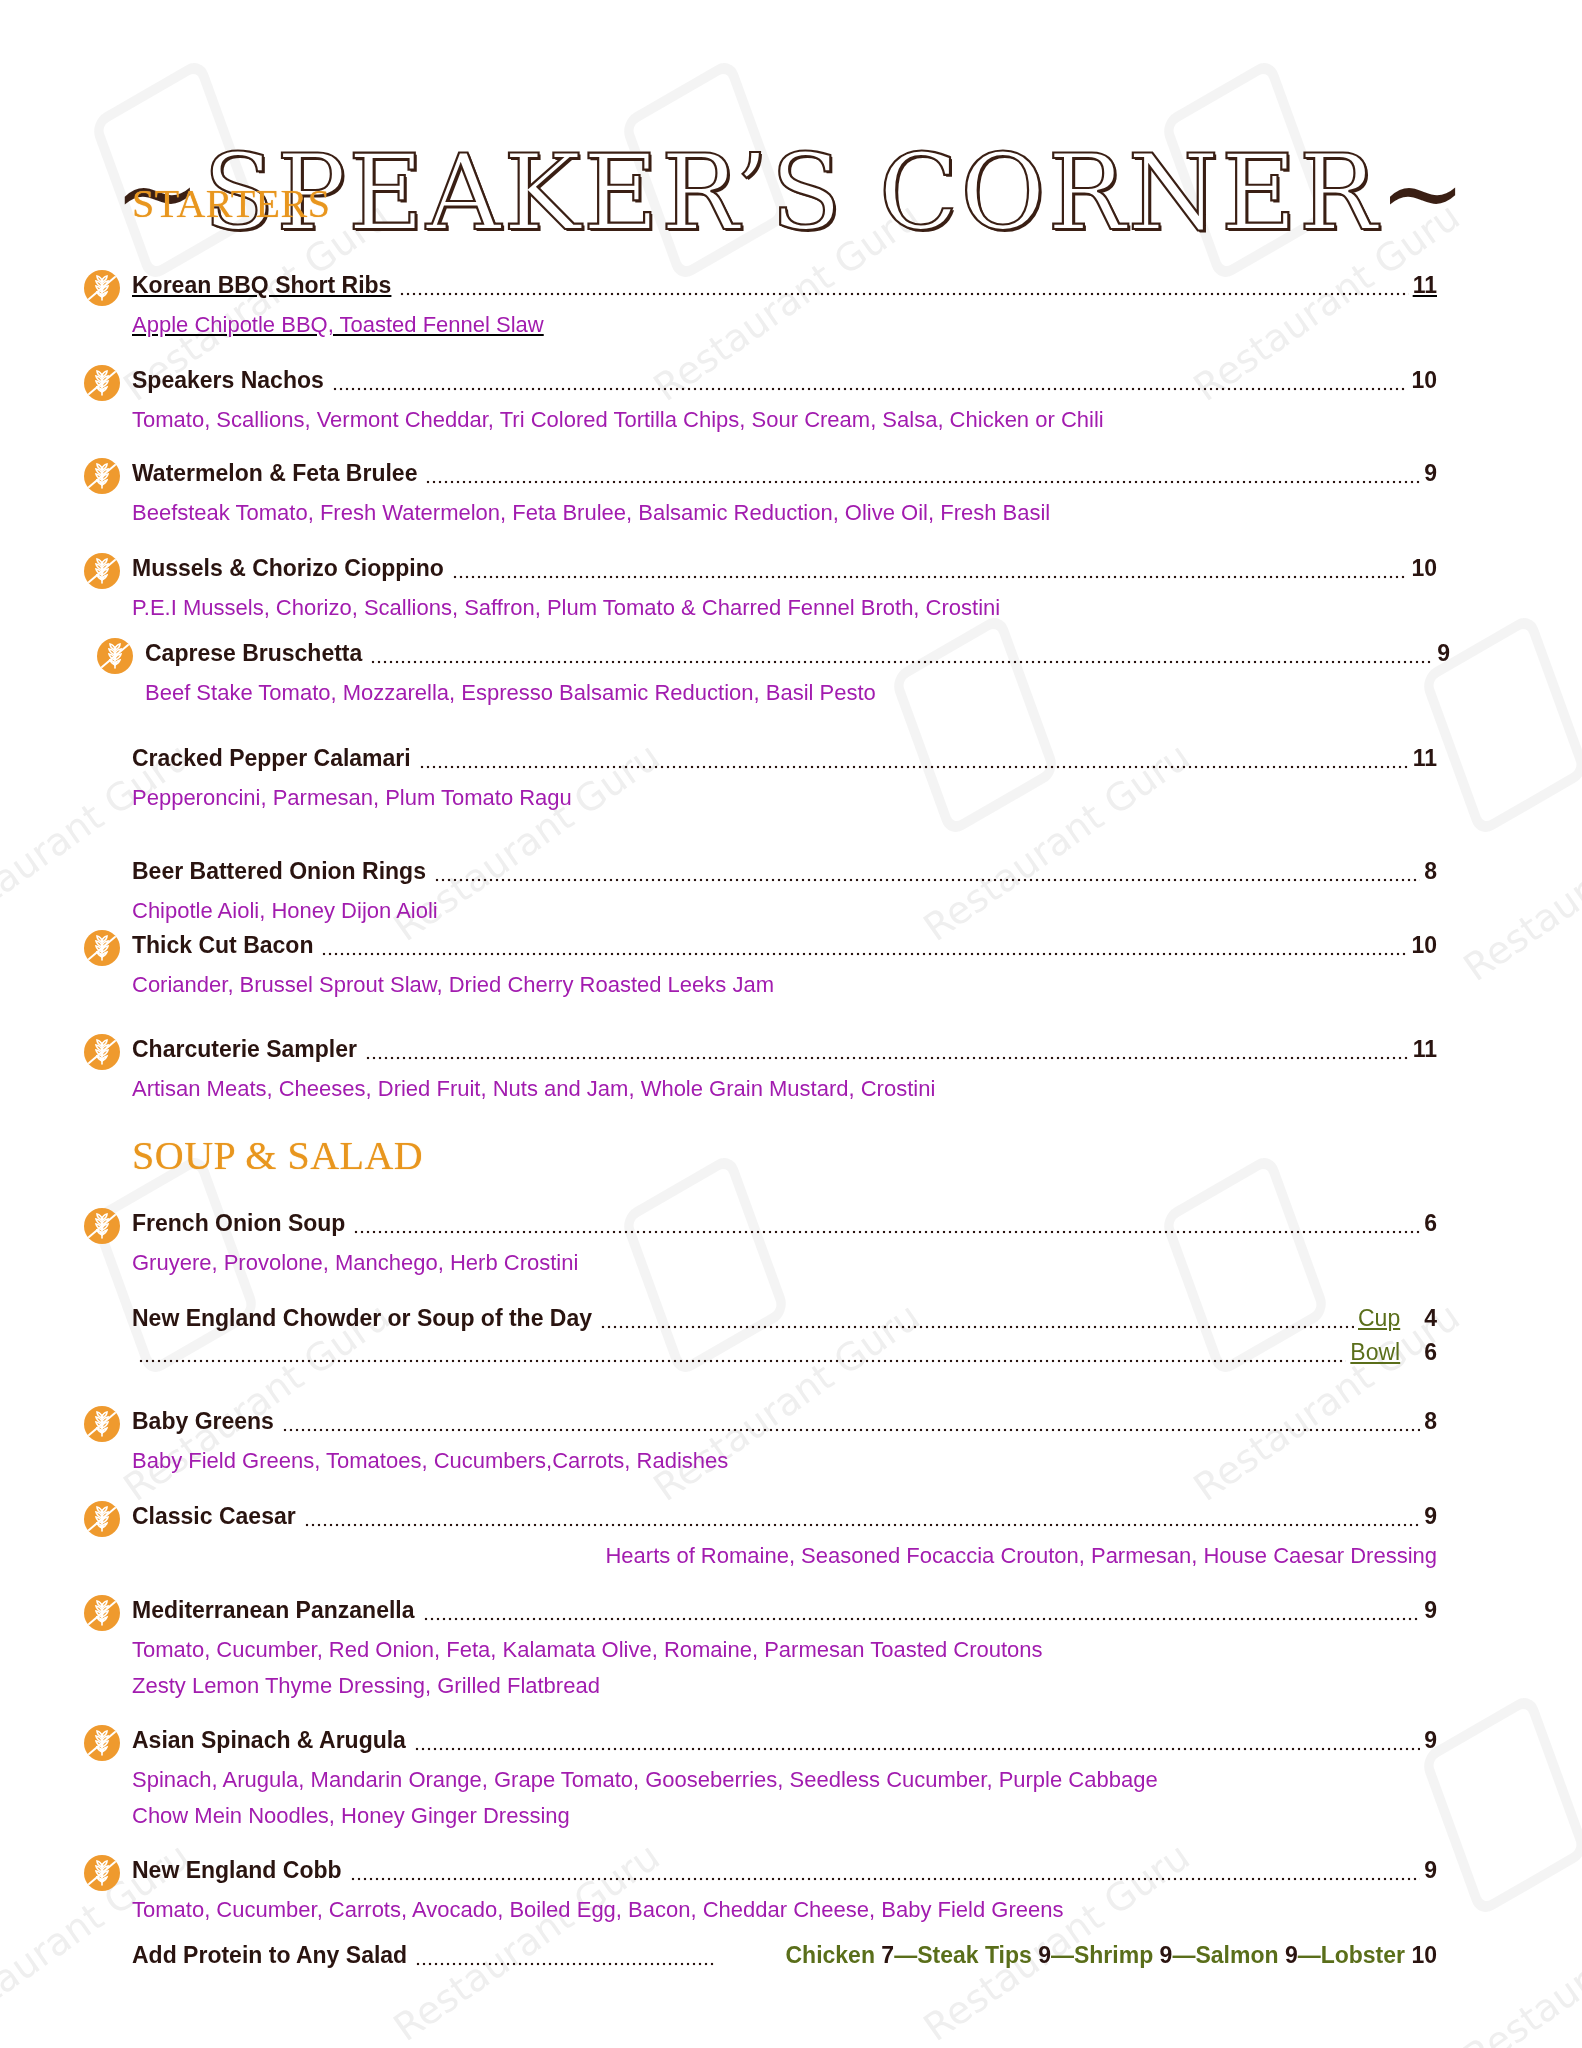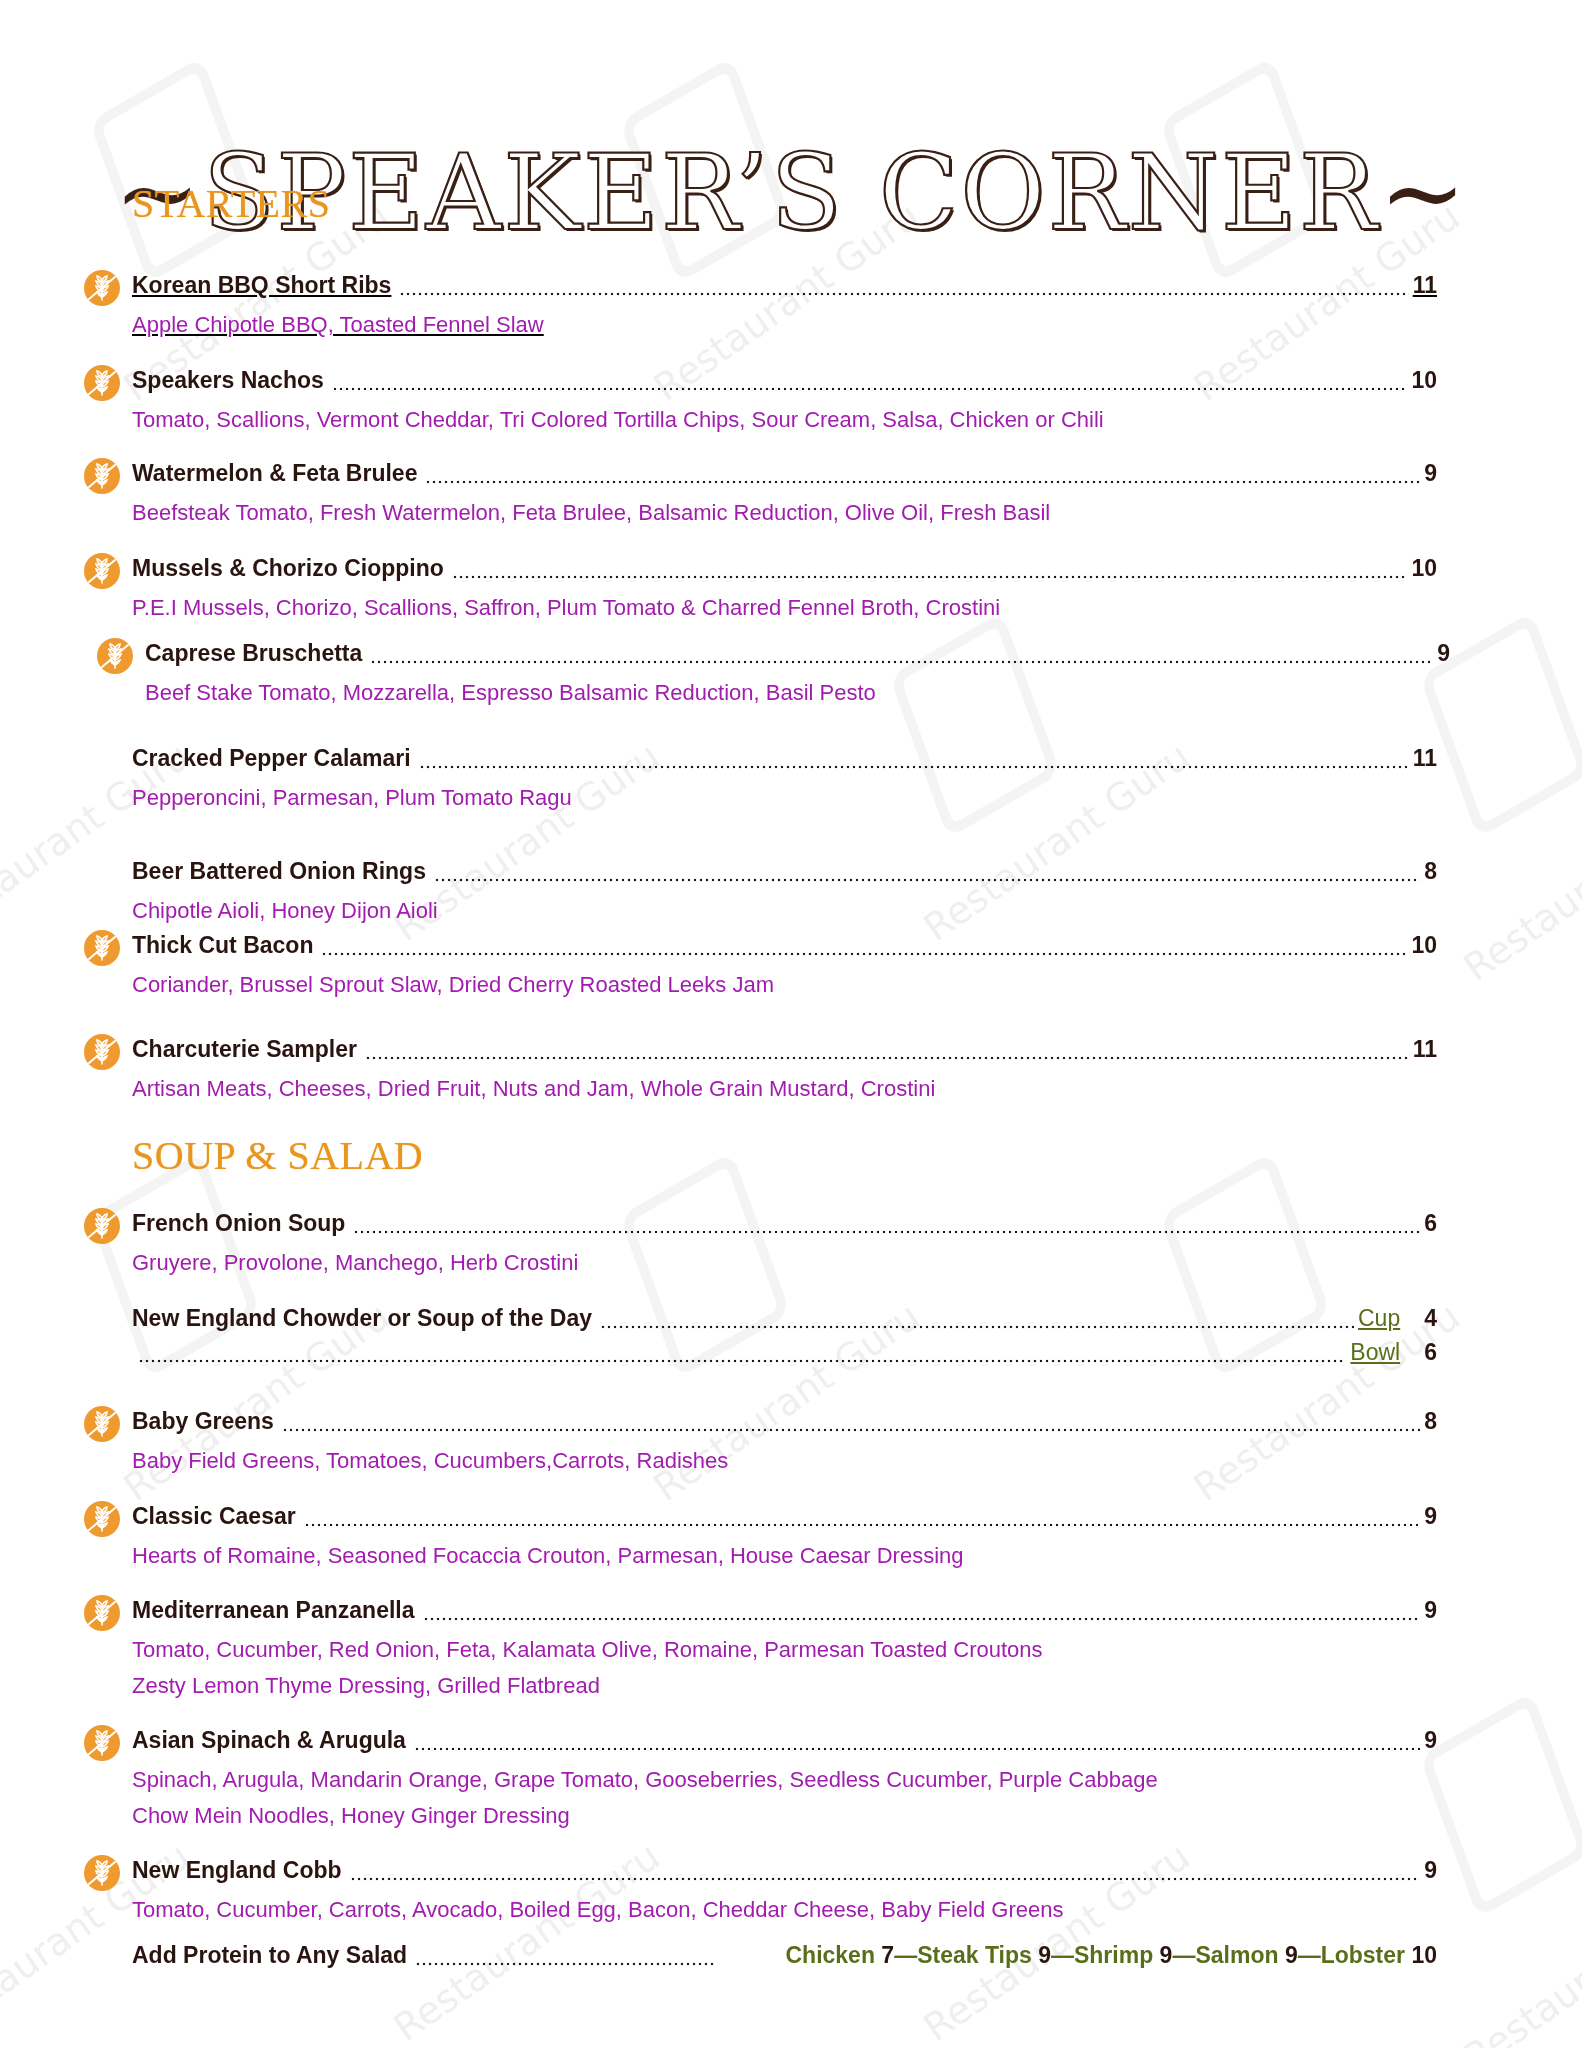--- a/index.html
+++ b/index.html
@@ -317,21 +317,21 @@
       </g>
     </svg>
   </span>
 <div class="row">
         <span class="name">Baby Greens</span>
         <span class="dots"></span>
         <span class="price">8</span>
       </div>
       <div class="desc">Baby Field Greens, Tomatoes, Cucumbers,Carrots, Radishes</div>
     </div>
-    <div class="item" style="top: 1503px;">
+    <div class="item" style="top: 1503px; text-align: right;">
   <span class="gf-icon">
     <svg viewBox="0 0 36 36">
       <g stroke="#fff" stroke-width="1.6" fill="none" stroke-linecap="round">
         <path d="M18 30 L18 9"></path>
         <path d="M18 12 q-5 -2 -5 -6 q4 1 5 5"></path>
             <path d="M18 12 q5 -2 5 -6 q-4 1 -5 5"></path>
         <path d="M18 17 q-5 -2 -6 -6 q5 1 6 5"></path>
             <path d="M18 17 q5 -2 6 -6 q-5 1 -6 5"></path>
         <path d="M18 22 q-5 -2 -6 -6 q5 1 6 5"></path>
             <path d="M18 22 q5 -2 6 -6 q-5 1 -6 5"></path>

